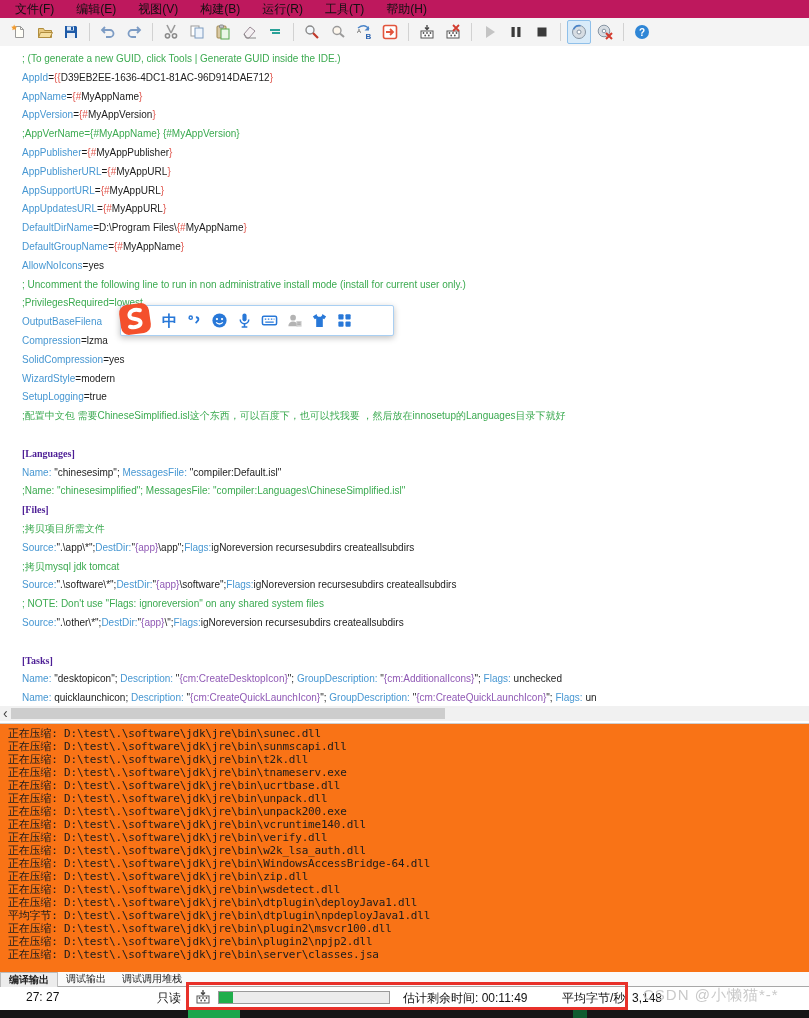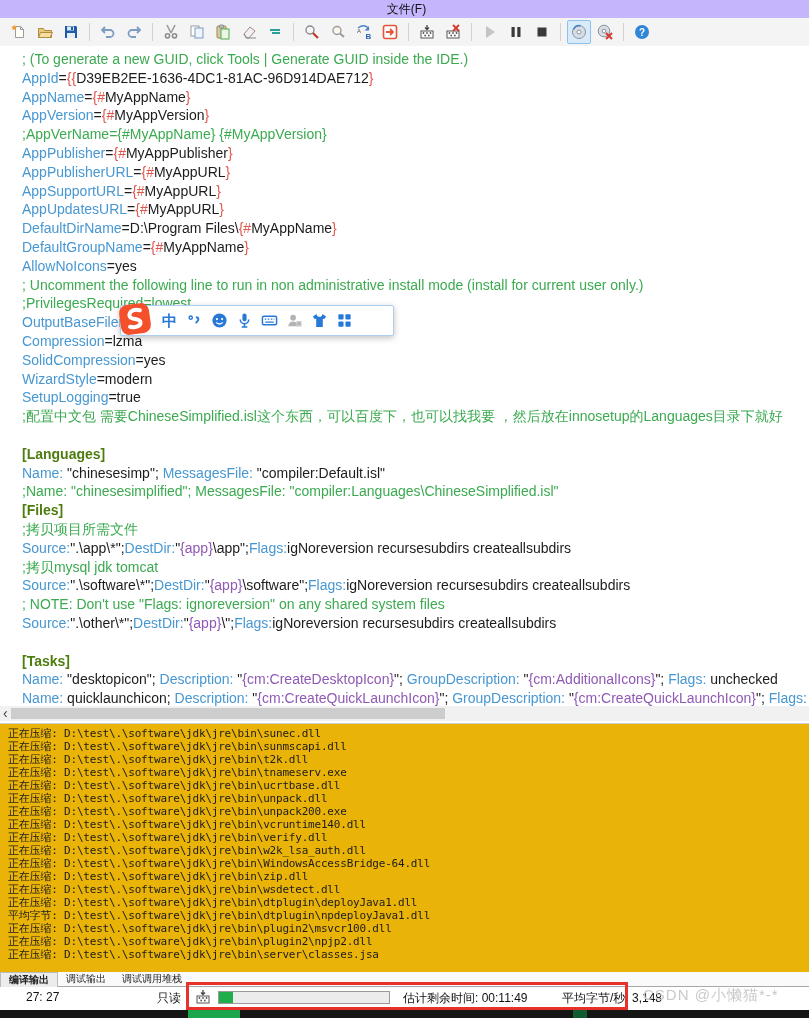--- a/index.html
+++ b/index.html
@@ -1,49 +1,49 @@
 <!DOCTYPE html>
 <html><head>
 <meta charset="utf-8">
 <style>
   html,body{margin:0;padding:0;background:#fff;}
   .app{position:relative;width:809px;height:1018px;overflow:hidden;background:#fff;
        font-family:"Liberation Sans",sans-serif;color:#1c1c1c;}
   
-  .menubar{position:absolute;top:0;left:0;right:0;height:18px;background:#c4b5fd;
-           display:flex;align-items:center;padding-left:4px;font-size:12px;flex-direction:column;}
+  .menubar{position:absolute;top:0;left:0;right:0;height:18px;background:#be185d;
+           display:flex;align-items:center;padding-left:4px;font-size:12px;}
   .mitem{padding:0 11px;height:18px;line-height:18px;color:#111;}
   
   .toolbar{position:absolute;top:18px;left:0;right:0;height:28px;background:#f4f4f4;
            border-bottom:1px solid #e2e2e2;display:flex;align-items:center;padding-left:6px;}
   .tbtn{width:22px;height:22px;display:flex;align-items:center;justify-content:center;margin:0 1px;border:1px solid transparent;border-radius:2px;}
   .tbtn svg{width:16px;height:16px;display:block;}
   .tbtn.sel{background:#d9ebf9;border-color:#8fc0ea;}
   .tbtn.dis{opacity:.8;}
   .tsep{width:1px;height:18px;background:#d2d2d2;margin:0 5px;}
   
   .editor{position:absolute;top:46px;left:0;width:809px;height:660px;background:#fff;
-          font-size:14px;overflow:hidden;padding-top:4px;}
+          font-size:10px;overflow:hidden;padding-top:4px;}
   .line{height:18.8px;line-height:18.8px;padding-left:22px;white-space:pre;}
   .sg-k{color:#4797d2;} .sg-c{color:#3baa50;} .sg-r{color:#e0574e;}
-  .sg-p{color:#9059b5;} .sg-v{color:#1c1c1c;} .sg-s{color:#4d7c0f;font-weight:bold;}
+  .sg-p{color:#9059b5;} .sg-v{color:#1c1c1c;} .sg-s{color:#4c1d95;font-weight:bold;font-family:Liberation Serif, serif;}
   
   .ime{position:absolute;left:120px;top:305px;width:236px;height:29px;background:#fff;
        border:1px solid #a9cff2;border-radius:2px;box-shadow:0 2px 6px rgba(0,0,0,.25);
        display:flex;align-items:center;padding-left:36px;z-index:20;}
   .ime-logo{position:absolute;left:-4px;top:-5px;width:37px;height:37px;}
   .imeicon{width:25px;height:22px;display:flex;align-items:center;justify-content:center;}
   .imeicon svg{width:17px;height:17px;display:block;}
   .zhong{color:#2878d8;font-weight:bold;font-size:15px;line-height:17px;}
   
   .hscroll{position:absolute;top:706px;left:0;width:809px;height:15px;background:#f1f1f1;}
   .hs-arrow{position:absolute;left:3px;top:0;height:15px;line-height:14px;font-size:14px;color:#404040;}
   .hs-thumb{position:absolute;left:11px;top:2px;width:434px;height:11px;background:#cdcdcd;}
   
-  .output{position:absolute;top:723px;left:0;width:809px;height:249px;background:#eab308;
+  .output{position:absolute;top:723px;left:0;width:809px;height:249px;background:#f97316;
           border-top:1px solid #cfcfcf;font-family:"DejaVu Sans Mono",monospace;
           font-size:11px;padding-top:3px;overflow:hidden;}
   .oline{height:13px;line-height:13px;padding-left:8px;white-space:pre;letter-spacing:-0.2px;}
   
   .tabsrow{position:absolute;top:972px;left:0;width:809px;height:14px;background:#fafafa;
            border-bottom:1px solid #a8a8a8;display:flex;font-size:10px;align-items:center;}
   .tab{padding:0 8px;height:14px;line-height:13px;color:#222;}
   .tab.active{font-weight:bold;background:#ececec;border:1px solid #bbb;border-bottom:none;}
   
   .statusbar{position:absolute;top:987px;left:0;width:809px;height:23px;background:#fff;font-size:12px;}

